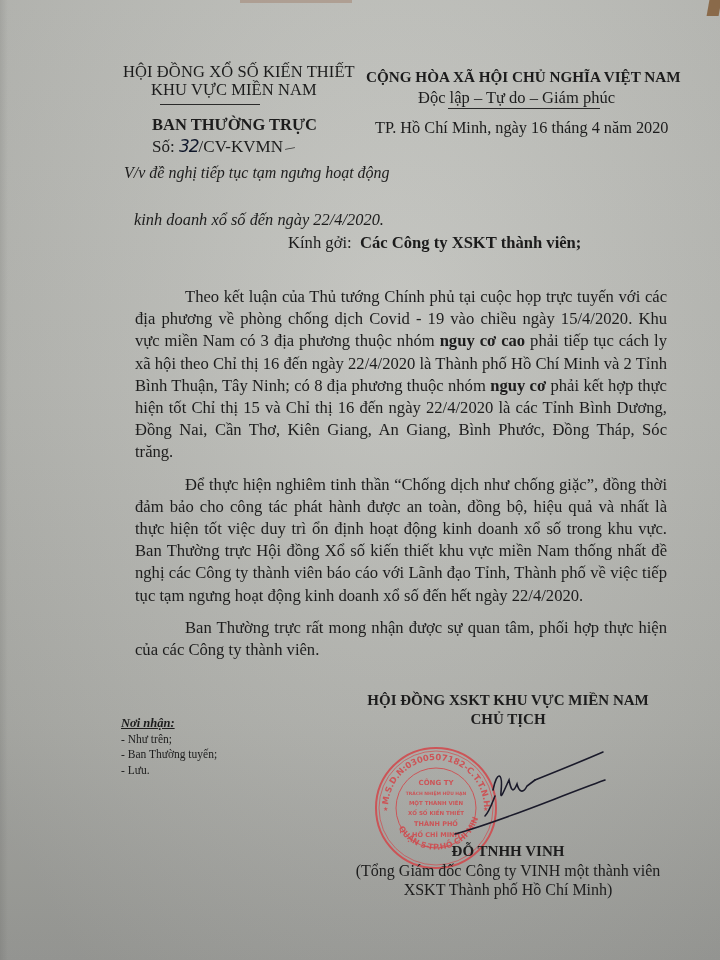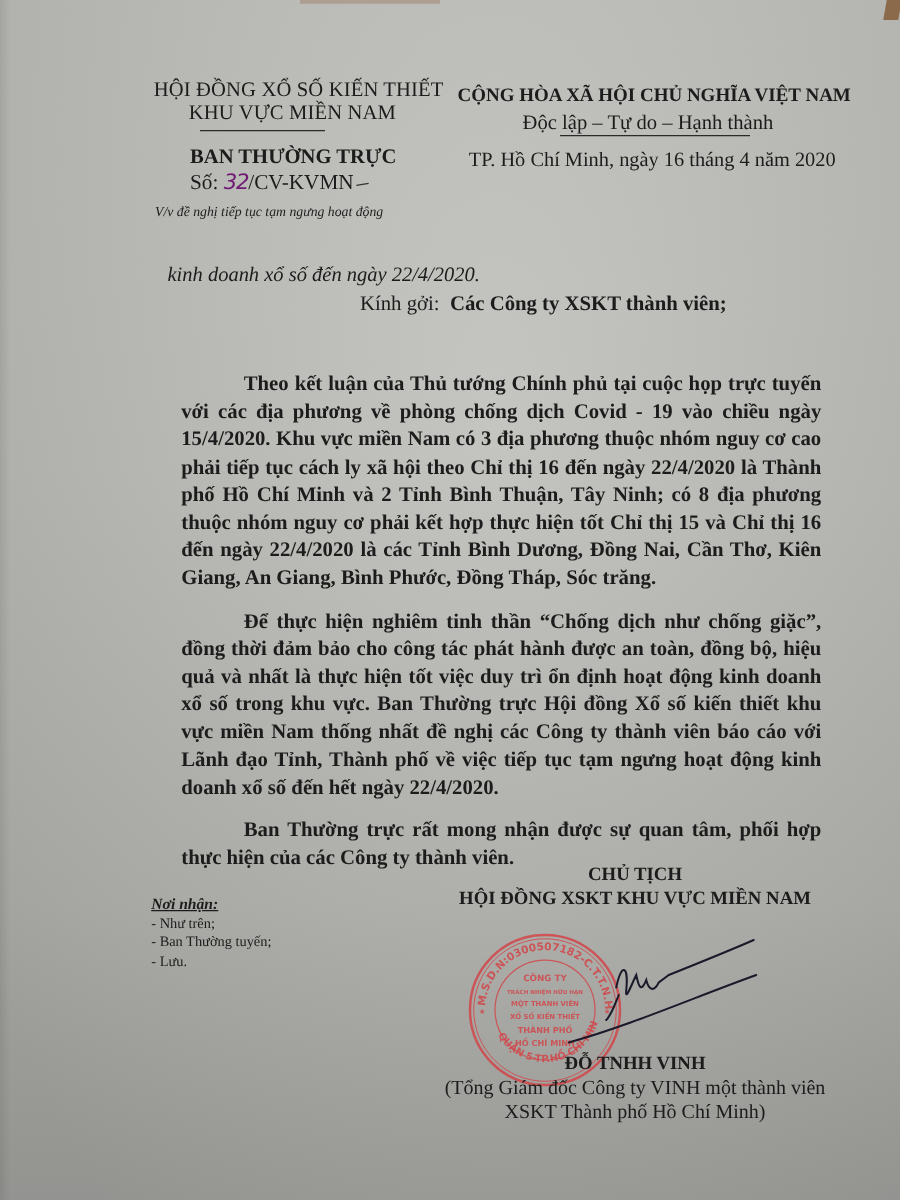--- a/index.html
+++ b/index.html
@@ -18,24 +18,24 @@
     .corner-tr { position:absolute; right:0; top:0; width:12px; height:16px; background:#8a6a4a; transform: skewX(-10deg); }
     .top-strip { position:absolute; left:240px; top:0; width:112px; height:3px; background:#a58a7a; opacity:0.6; }
 
     .abs { position: absolute; white-space: nowrap; }
     .org-line { font-size: 16.5px; letter-spacing: 0.1px; }
     .bold { font-weight: bold; }
     .italic { font-style: italic; }
 
     .rule { position:absolute; height:1px; background:#2a2a2a; }
 
-    .num-handwritten { font-family: "DejaVu Sans", sans-serif; font-style: italic; color:#701a75; font-size: 17px; letter-spacing: -1px; }
+    .num-handwritten { font-family: "DejaVu Sans", sans-serif; font-style: italic; color:#0f172a; font-size: 17px; letter-spacing: -1px; }
 
     .body-text { position:absolute; left:133px; width:536px; font-size: 16.6px; line-height: 22.2px; text-align: justify; }
-    .body-text p { margin: 12px; text-indent: 50px; font-weight: bold; }
+    .body-text p { margin: 2px; text-indent: 50px; }
     .body-text p.spaced { margin-top: 10px; }
 
     .recipients { position:absolute; left:121px; top:716px; font-size: 11.5px; line-height: 15.5px; }
     .recipients .title { font-weight: bold; font-style: italic; text-decoration: underline; font-size: 12.5px; }
 
     .sign-block { position:absolute; left:338px; width:340px; text-align:center; font-size: 15px; font-weight: bold; line-height: 19px; }
 
     .stamp {
       position:absolute; left:373px; top:745px; width:126px; height:126px;
     }
@@ -50,25 +50,25 @@
 <div class="top-strip"></div>
 <div class="corner-tr"></div>
 
 <div class="abs org-line" style="left:123px; top:62px;">HỘI ĐỒNG XỔ SỐ KIẾN THIẾT</div>
 <div class="abs org-line" style="left:151px; top:80px;">KHU VỰC MIỀN NAM</div>
 <div class="rule" style="left:160px; top:104px; width:100px;"></div>
 <div class="abs bold" style="left:152px; top:115px; font-size:16.5px;">BAN THƯỜNG TRỰC</div>
 <div class="abs" style="left:152px; top:136px; font-size:17px;">
   <span>Số: </span><span class="num-handwritten">32</span><span>/CV-KVMN</span><span style="display:inline-block;width:10px;height:1px;background:#333;vertical-align:middle;margin-left:2px;transform:rotate(-10deg);"></span>
 </div>
-<div class="abs italic" style="left:124px; top:164px; font-size:11px;">V/v đề nghị tiếp tục tạm ngưng hoạt động</div>
+<div class="abs italic" style="left:124px; top:164px; font-size:16px;">V/v đề nghị tiếp tục tạm ngưng hoạt động</div>
 <div class="abs italic" style="left:134px; top:182px; font-size:16.4px;margin-top:28px;">kinh doanh xổ số đến ngày 22/4/2020.</div>
 
 <div class="abs bold" style="left:366px; top:68px; font-size:15.2px;">CỘNG HÒA XÃ HỘI CHỦ NGHĨA VIỆT NAM</div>
-<div class="abs" style="left:418px; top:88px; font-size:16.5px;">Độc lập – Tự do – Hạnh thành</div>
+<div class="abs" style="left:418px; top:88px; font-size:16.5px;">Độc lập – Tự do – Giám phúc</div>
 <div class="rule" style="left:448px; top:108px; width:152px;"></div>
 <div class="abs" style="left:375px; top:118px; font-size:16.3px;">TP. Hồ Chí Minh, ngày 16 tháng 4 năm 2020</div>
 
 <div class="abs" style="left:288px; top:233px; font-size:16.6px;">
   <span>Kính gởi:</span>&nbsp; <span class="bold">Các Công ty XSKT thành viên;</span>
 </div>
 
 <div class="body-text" style="top:284px;">
   <p><span>Theo kết luận của Thủ tướng Chính phủ tại cuộc họp trực tuyến với các địa phương về phòng chống dịch Covid - 19 vào chiều ngày 15/4/2020. Khu vực miền Nam có 3 địa phương thuộc nhóm </span><b>nguy cơ cao</b><span> phải tiếp tục cách ly xã hội theo Chỉ thị 16 đến ngày 22/4/2020 là Thành phố Hồ Chí Minh và 2 Tỉnh Bình Thuận, Tây Ninh; có 8 địa phương thuộc nhóm </span><b>nguy cơ</b><span> phải kết hợp thực hiện tốt Chỉ thị 15 và Chỉ thị 16 đến ngày 22/4/2020 là các Tỉnh Bình Dương, Đồng Nai, Cần Thơ, Kiên Giang, An Giang, Bình Phước, Đồng Tháp, Sóc trăng.</span></p>
   <p class="spaced">Để thực hiện nghiêm tinh thần “Chống dịch như chống giặc”, đồng thời đảm bảo cho công tác phát hành được an toàn, đồng bộ, hiệu quả và nhất là thực hiện tốt việc duy trì ổn định hoạt động kinh doanh xổ số trong khu vực. Ban Thường trực Hội đồng Xổ số kiến thiết khu vực miền Nam thống nhất đề nghị các Công ty thành viên báo cáo với Lãnh đạo Tỉnh, Thành phố về việc tiếp tục tạm ngưng hoạt động kinh doanh xổ số đến hết ngày 22/4/2020.</p>
@@ -76,22 +76,22 @@
 </div>
 
 <div class="recipients">
   <div class="title">Nơi nhận:</div>
   <div>- Như trên;</div>
   <div>- Ban Thường tuyến;</div>
   <div>- Lưu.</div>
 </div>
 
 <div class="sign-block" style="top:691px;">
+  <div>HỘI ĐỒNG XSKT KHU VỰC MIỀN NAM</div>
   <div>CHỦ TỊCH</div>
-  <div>HỘI ĐỒNG XSKT KHU VỰC MIỀN NAM</div>
 </div>
 
 <svg class="stamp" viewBox="0 0 126 126">
   <defs>
     <path id="arcTop" d="M 15 63 A 48 48 0 0 1 111 63"></path>
     <path id="arcBottom" d="M 20 70 A 44 44 0 0 0 106 70"></path>
   </defs>
   <g fill="none" stroke="#d2464a" opacity="0.85">
     <circle cx="63" cy="63" r="60" stroke-width="2"></circle>
     <circle cx="63" cy="63" r="57" stroke-width="0.8"></circle>

